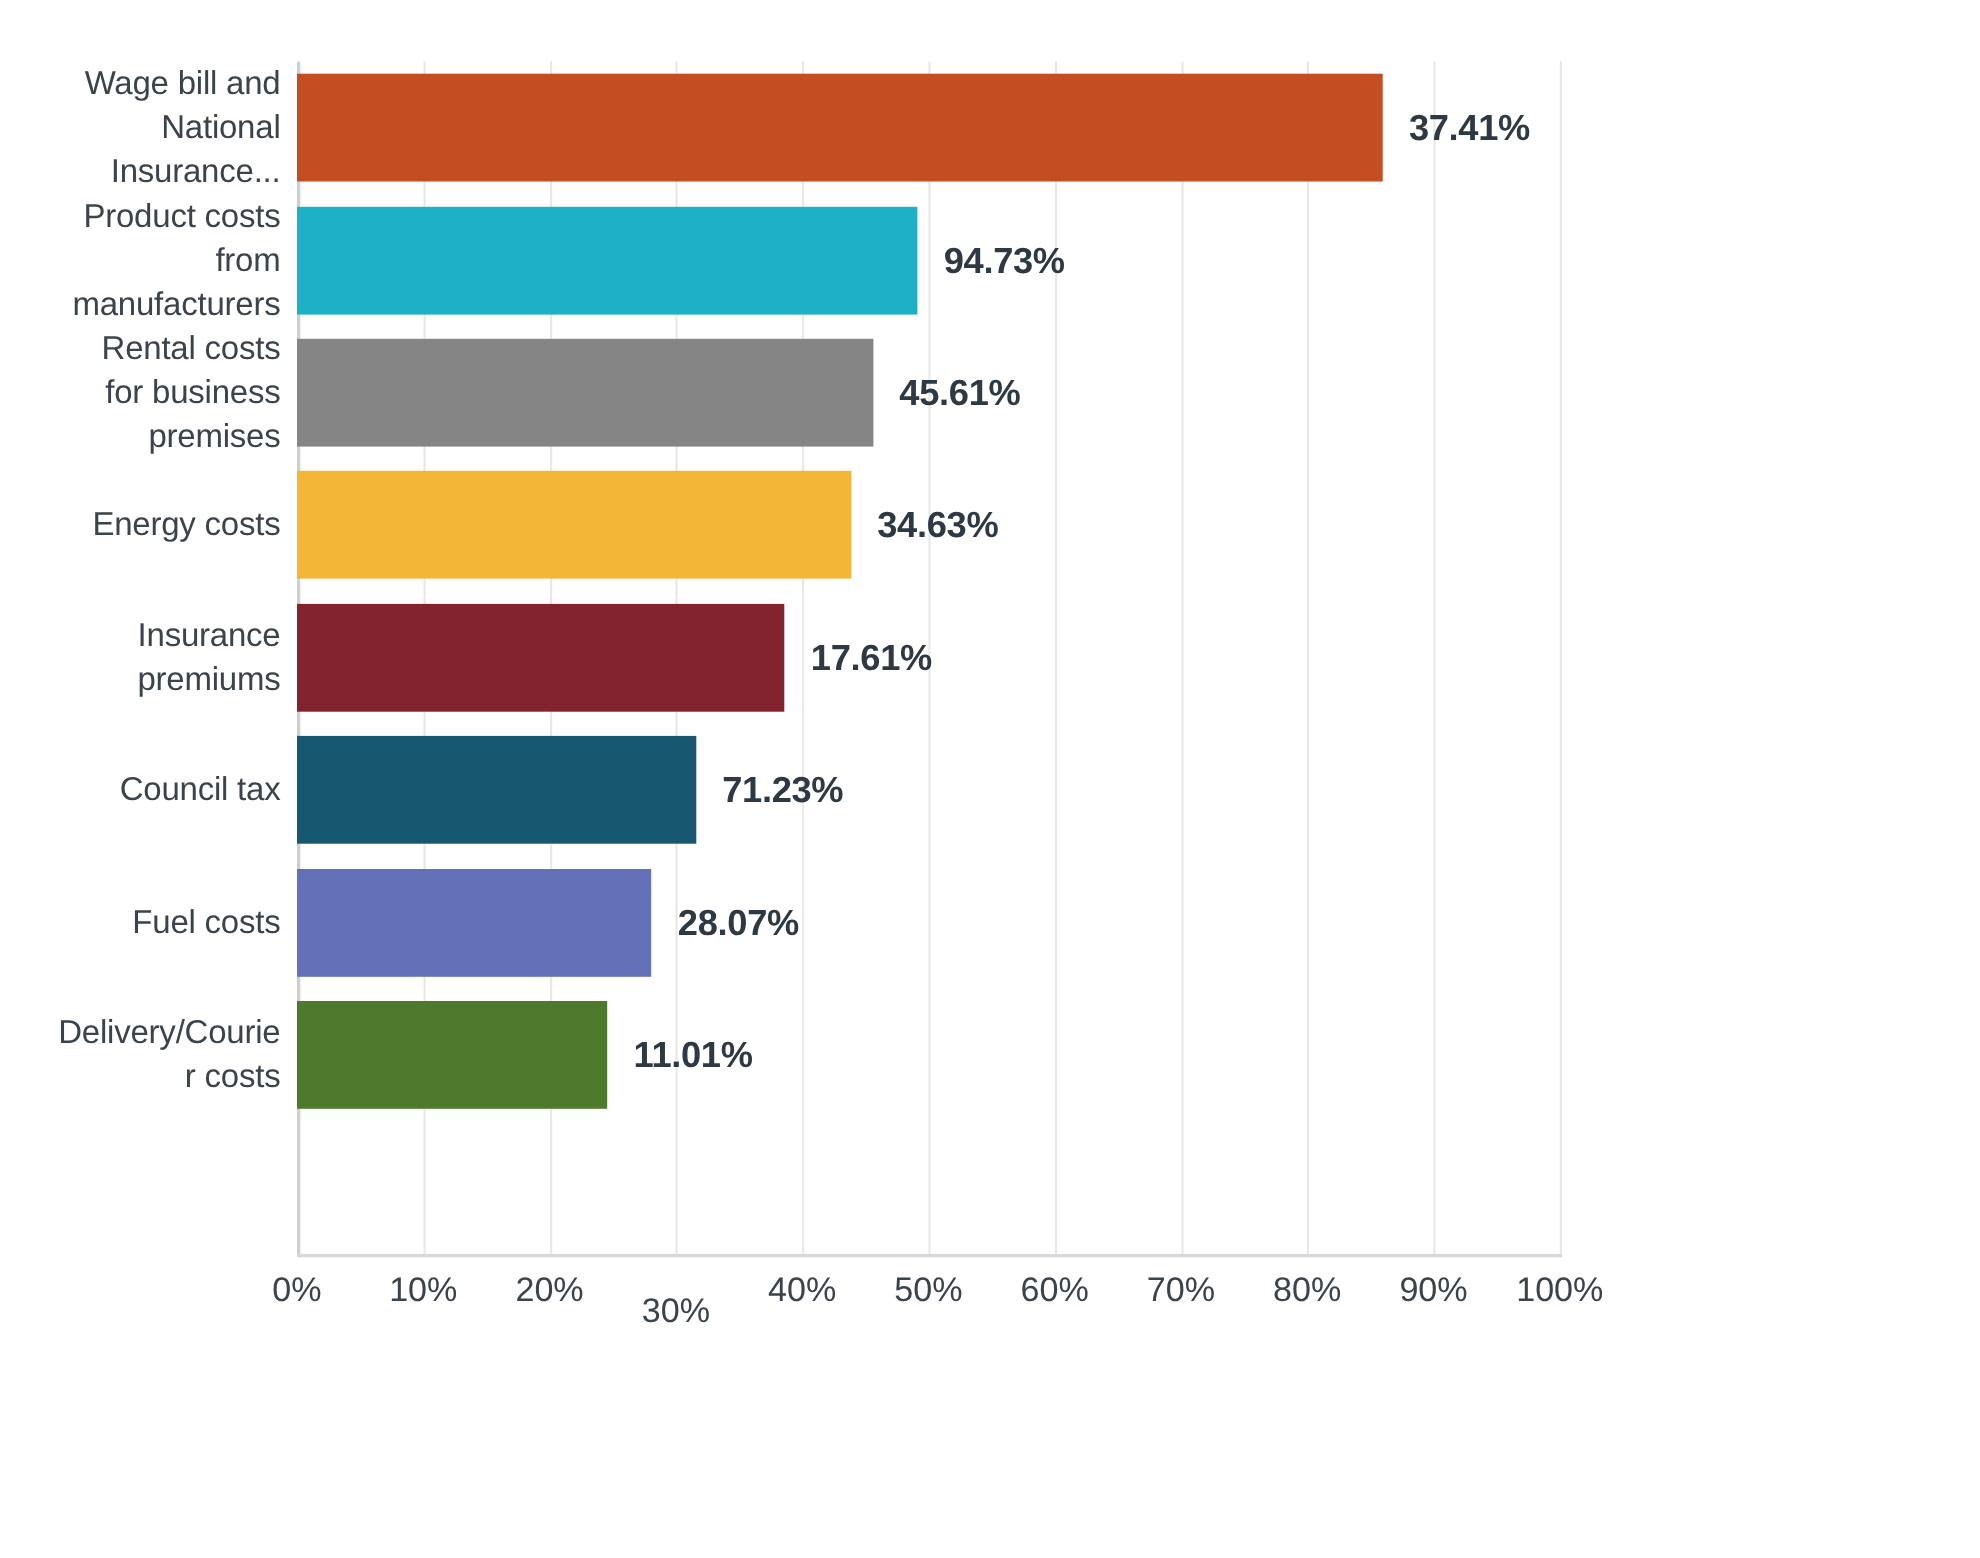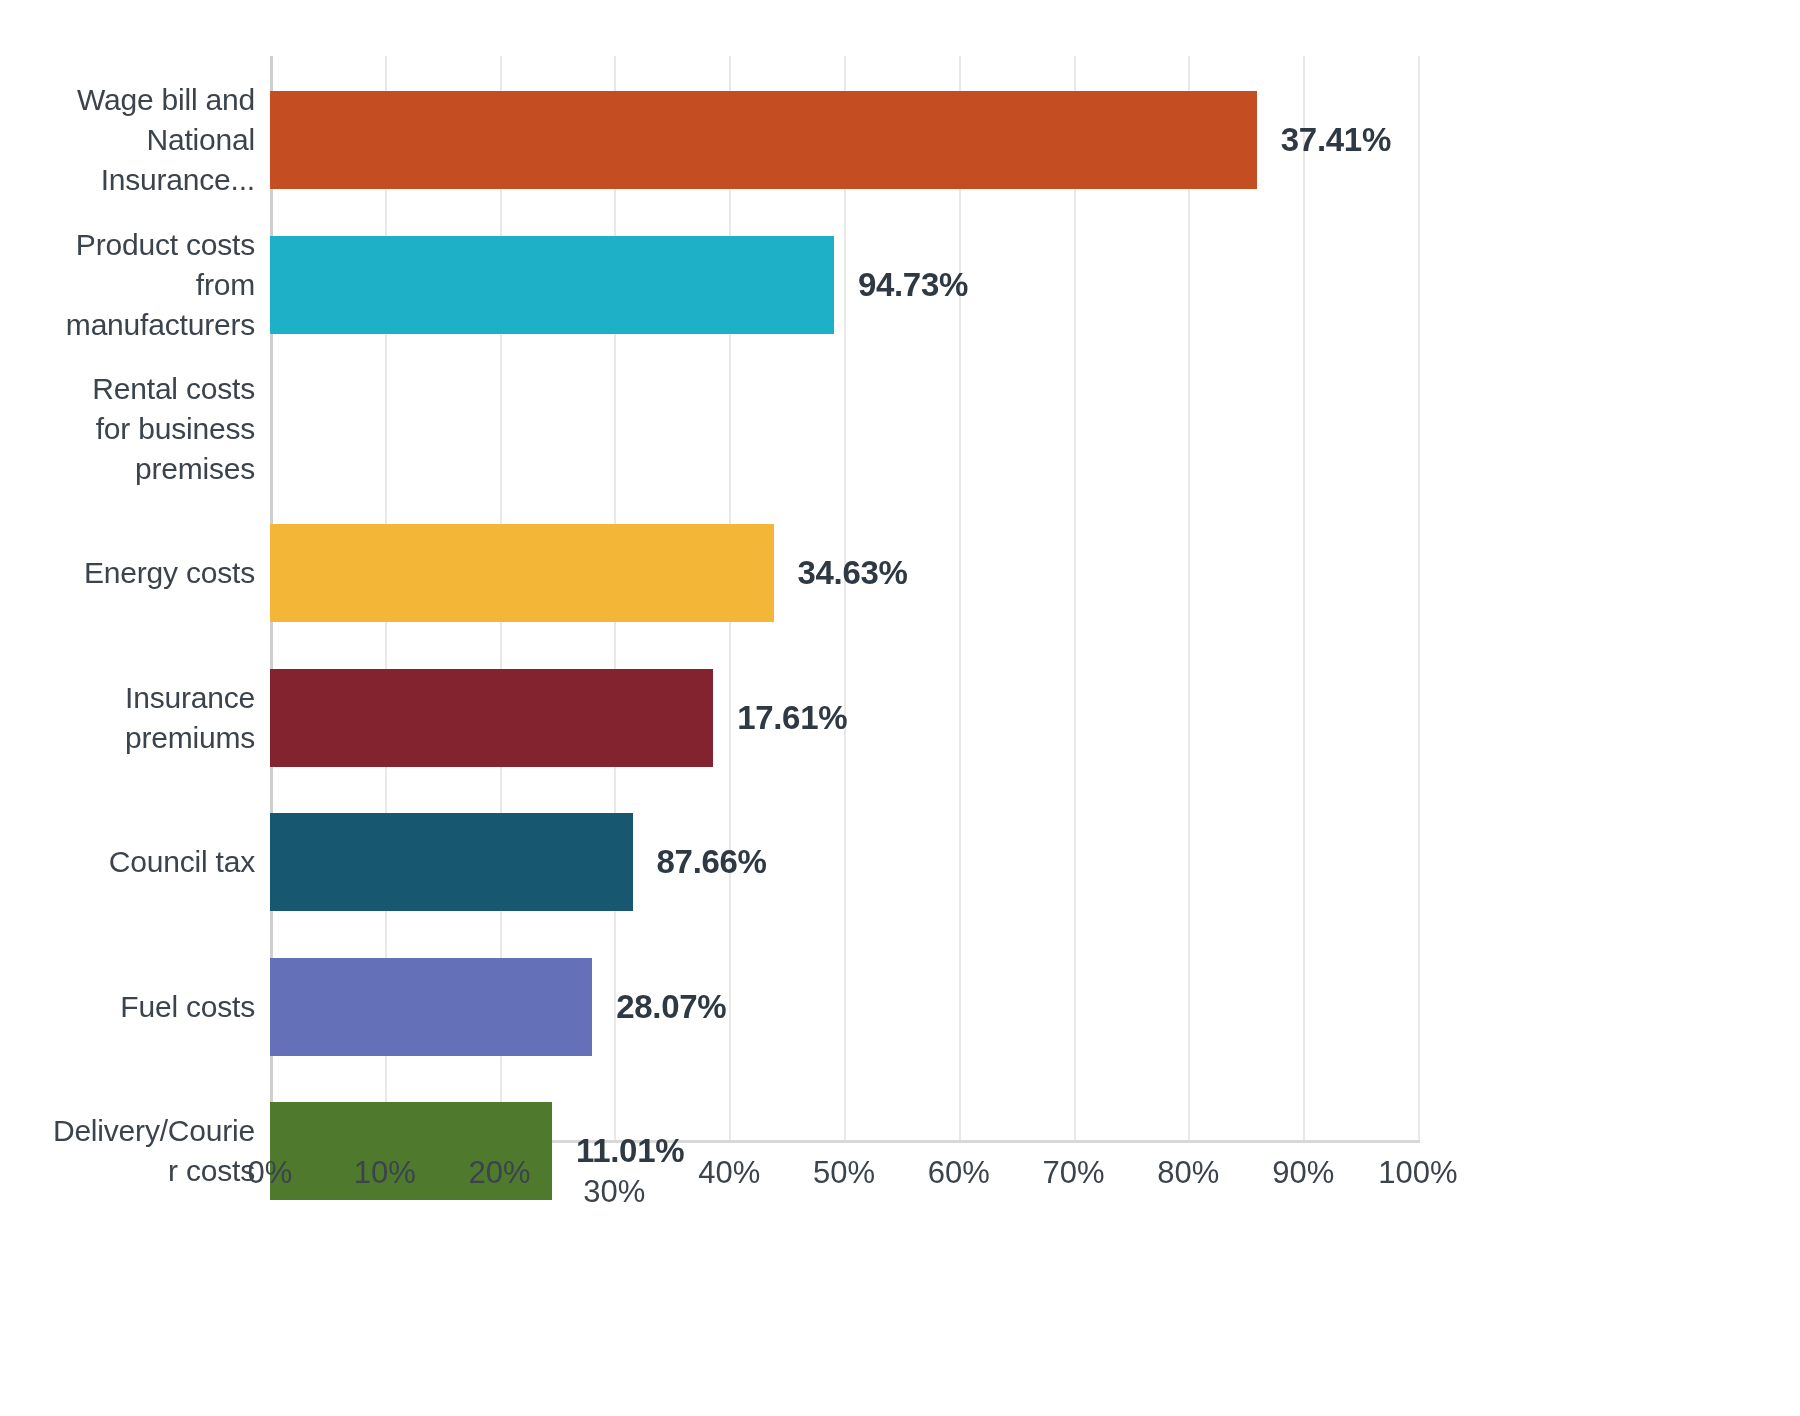--- a/index.html
+++ b/index.html
@@ -63,21 +63,20 @@
     position: absolute;
     left: 0;
     top: 56px;
     width: 1800px;
     height: 1084px;
   }
   .row {
     position: relative;
     height: 120.4px;
     width: 100%;
-    margin-top: 24px;
   }
 
   .cat-label {
     position: absolute;
     right: 1545px;       
     top: 0;
     height: 120.4px;
     width: 420px;
     display: flex;
     align-items: center;
@@ -174,41 +173,45 @@
 manufacturers</div>
         <div class="bar-track">
           <div class="bar" style="width: 563.898px; background: rgb(29, 176, 198);"></div>
           <div class="bar-value">94.73%</div>
         </div>
       </div>
       <div class="row">
         <div class="cat-label">Rental costs
 for business
 premises</div>
+        <div class="bar-track">
+          <div class="bar" style="width: 523.603px; background: rgb(133, 133, 133);"></div>
+          <div class="bar-value">45.61%</div>
+        </div>
       </div>
       <div class="row">
         <div class="cat-label">Energy costs</div>
         <div class="bar-track">
           <div class="bar" style="width: 503.513px; background: rgb(244, 182, 54);"></div>
           <div class="bar-value">34.63%</div>
         </div>
       </div>
       <div class="row">
         <div class="cat-label">Insurance
 premiums</div>
         <div class="bar-track">
           <div class="bar" style="width: 443.128px; background: rgb(130, 35, 47);"></div>
           <div class="bar-value">17.61%</div>
         </div>
       </div>
       <div class="row">
         <div class="cat-label">Council tax</div>
         <div class="bar-track">
           <div class="bar" style="width: 362.538px; background: rgb(23, 87, 111);"></div>
-          <div class="bar-value">87.66%</div>
+          <div class="bar-value">71.23%</div>
         </div>
       </div>
       <div class="row">
         <div class="cat-label">Fuel costs</div>
         <div class="bar-track">
           <div class="bar" style="width: 322.244px; background: rgb(100, 112, 184);"></div>
           <div class="bar-value">28.07%</div>
         </div>
       </div>
       <div class="row">

